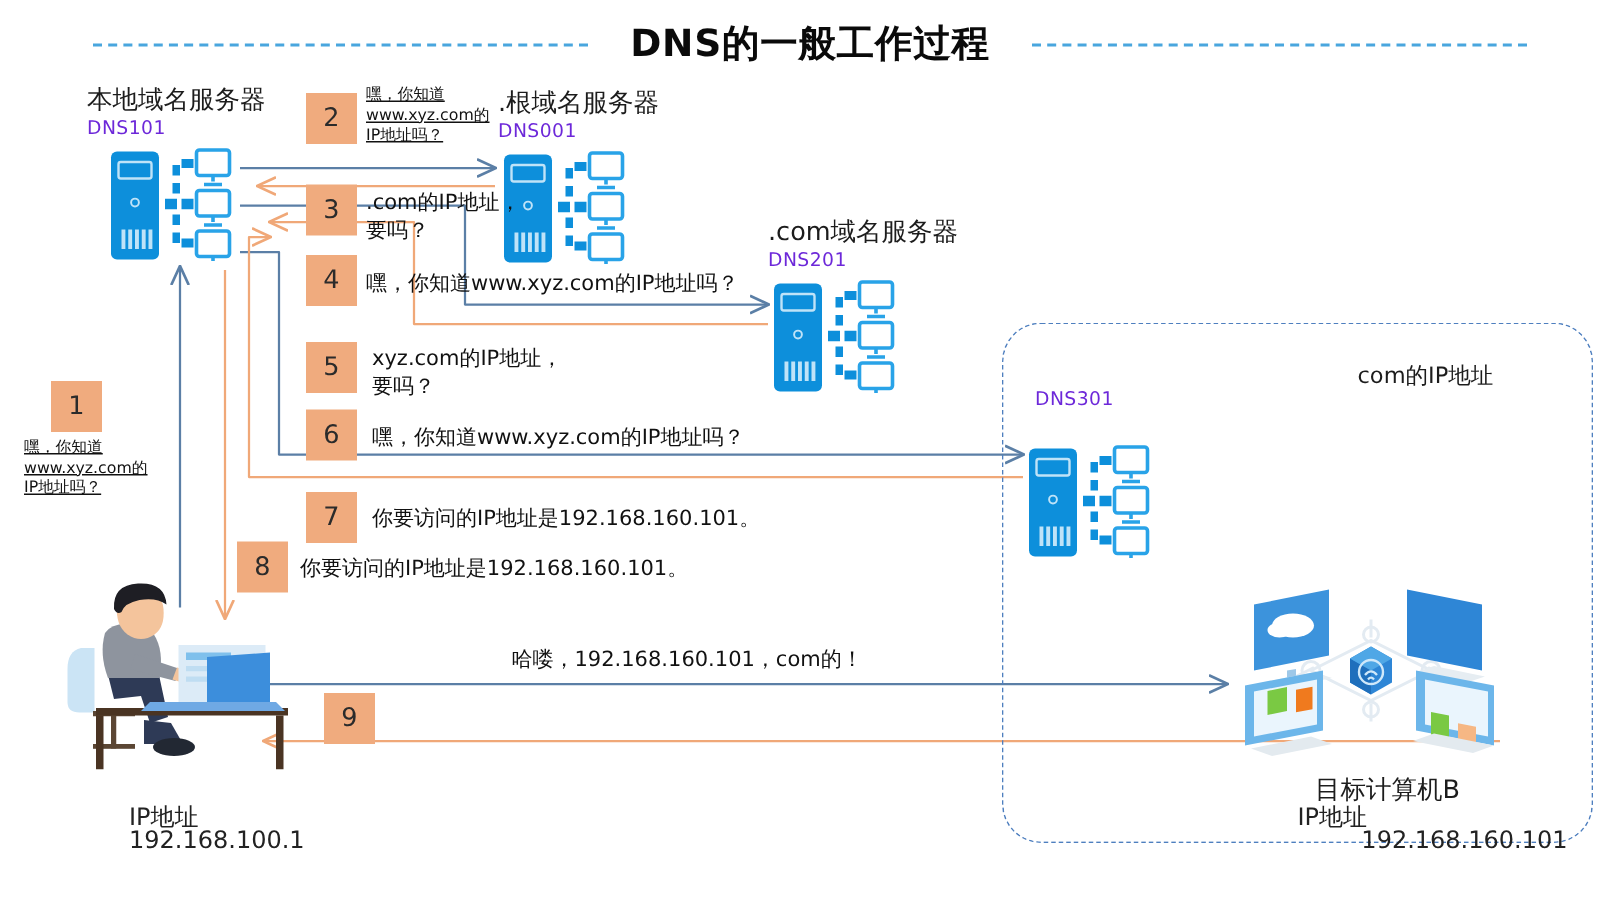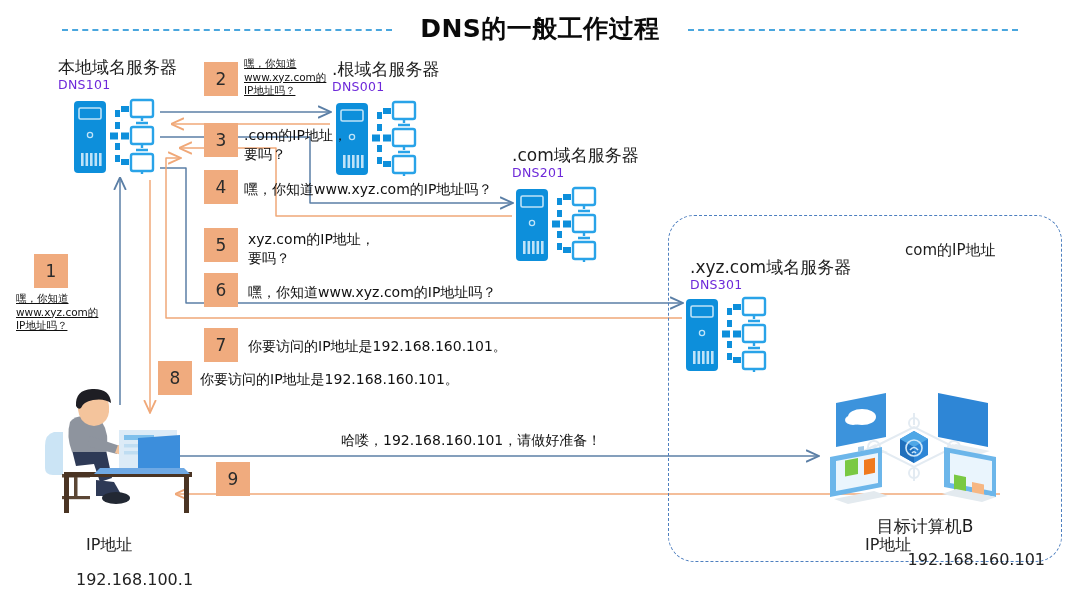--- a/index.html
+++ b/index.html
@@ -190,21 +190,20 @@
       <rect x="59" y="2" width="22" height="17" rx="2"></rect>
         <path d="M70,19 v4 M64,25 h12"></path>
       <rect x="59" y="29" width="22" height="17" rx="2"></rect>
         <path d="M70,46 v4 M64,52 h12"></path>
       <rect x="59" y="56" width="22" height="17" rx="2"></rect>
         <path d="M70,73 v3"></path>
     </g>
   </svg>
 
   <div class="abs" style="left:690px;top:258px;">
-    <div class="node-title">.xyz.com域名服务器</div>
     <div class="node-sub">DNS301</div>
   </div>
   <svg class="abs" style="left:684px;top:296px;" width="100" height="80" viewBox="0 0 100 80">
     <rect x="2" y="3" width="32" height="72" rx="4" fill="#0D8FDB"></rect>
     <rect x="7" y="10" width="22" height="11" rx="1.5" fill="#0D8FDB" stroke="#BFE3F8" stroke-width="1.6"></rect>
     <circle cx="18" cy="37" r="2.6" fill="none" stroke="#BFE3F8" stroke-width="1.3"></circle>
     <g fill="#BFE3F8">
       <rect x="9" y="55" width="2.6" height="13"></rect>
         <rect x="13.5" y="55" width="2.6" height="13"></rect>
       <rect x="18" y="55" width="2.6" height="13"></rect>
@@ -271,21 +270,21 @@
   </div>
 
   <div class="abs badge" style="left:34px;top:254px;">1</div>
   <div class="abs msg small" style="left:16px;top:292px;">
     <div>嘿，你知道</div>
     <div>www.xyz.com的</div>
     <div>IP地址吗？</div>
   </div>
 
   <div class="abs msg" style="left:341px;top:431px;">
-    <div>哈喽，192.168.160.101，请做好准备！</div>
+    <div>哈喽，192.168.160.101，com的！</div>
   </div>
 
   <div class="abs badge" style="left:216px;top:462px;">9</div>
 
   <svg class="abs" style="left:34px;top:388px;" width="175" height="125" viewBox="0 0 175 125">
 
     <path d="M20,44 q-9,2 -9,14 v22 q0,7 8,7 h10 V44 z" fill="#CBE4F5"></path>
     <rect x="28" y="86" width="28" height="3.5" fill="#5B4634"></rect>
     <rect x="40" y="89" width="3.5" height="22" fill="#5B4634"></rect>
     <rect x="28" y="108" width="28" height="3.2" fill="#5B4634"></rect>
@@ -309,21 +308,21 @@
     <path d="M85,42 h58 v40 h-58 z" fill="#DCEBF7"></path>
     <rect x="90" y="47" width="30" height="5" fill="#7FC0EC"></rect>
     <rect x="90" y="56" width="44" height="3.5" fill="#BFDDF2"></rect>
     <rect x="90" y="63" width="38" height="3.5" fill="#BFDDF2"></rect>
     <rect x="106" y="68" width="34" height="13" fill="#F2F8FD" stroke="#9CCBEA" stroke-width="1"></rect>
 
     <path d="M104,50 l42,-3 v35 h-42 z" fill="#3C8EDC"></path>
     <path d="M66,80 h84 l6,6 h-96 z" fill="#6FA9E4"></path>
   </svg>
   <div class="abs bottom-sub" style="left:46px;top:534px;width:160px;text-align:left;padding-left:40px;">IP地址</div>
-  <div class="abs bottom-sub" style="left:36px;top:549px;width:160px;text-align:left;padding-left:40px;margin-top:20px;">192.168.100.1</div>
+  <div class="abs bottom-sub" style="left:46px;top:549px;width:160px;text-align:left;padding-left:40px;">192.168.100.1</div>
 
   <svg class="abs" style="left:812px;top:385px;" width="205" height="125" viewBox="0 0 205 125">
 
     <g stroke="#E3EBF2" stroke-width="2" fill="none">
       <path d="M62,62 L102,42 L142,62 L102,82 Z"></path>
       <path d="M40,72 L64,60 M140,60 L164,72 M102,28 v12 M102,84 v12"></path>
       <circle cx="62" cy="62" r="6"></circle>
         <circle cx="142" cy="62" r="6"></circle>
       <circle cx="102" cy="38" r="5"></circle>
         <circle cx="102" cy="88" r="5"></circle>

